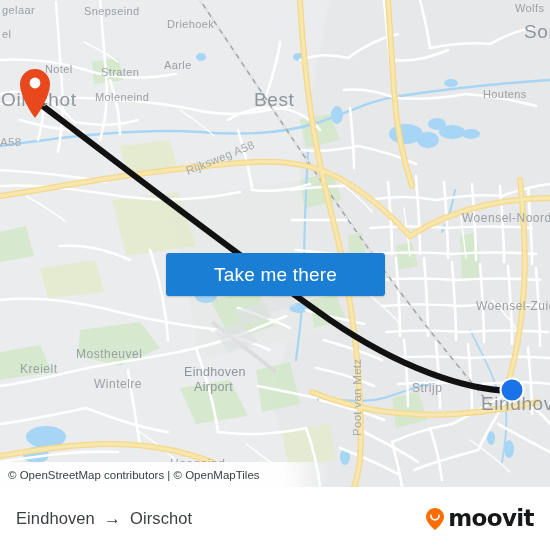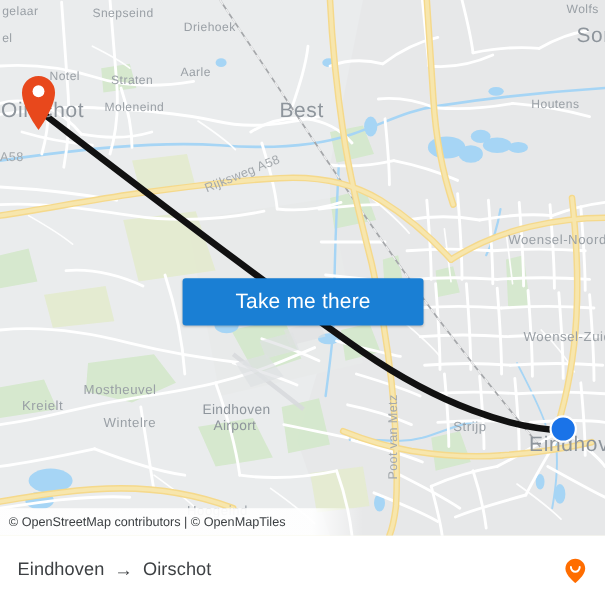--- a/index.html
+++ b/index.html
@@ -20,21 +20,21 @@
     overflow: hidden;
     background: #ffffff;
   }
 
   
   #map-area {
     position: absolute;
     left: 0; top: 0;
     width: 550px; height: 487px;
     overflow: hidden;
-    background: #fef9c3;
+    background: #d946ef;
   }
   #map-svg {
     position: absolute;
     left: 0; top: 0;
     width: 550px; height: 487px;
     display: block;
   }
 
   
   .lbl {
@@ -442,16 +442,17 @@
     <div id="route-summary">
       <span>Eindhoven</span>
       <span id="route-arrow">→</span>
       <span>Oirschot</span>
     </div>
     <div id="moovit-logo">
       <svg width="22" height="24" viewBox="0 0 22 24">
         <path d="M11,1 C16,1 20,5 20,10 C20,16 11,23 11,23 C11,23 2,16 2,10 C2,5 6,1 11,1 Z" fill="#ff6d00"></path>
         <path d="M7,8.5 C7,11 9,12.8 11,12.8 C13,12.8 15,11 15,8.5" stroke="#ffffff" stroke-width="1.8" fill="none" stroke-linecap="round"></path>
       </svg>
+      <span id="moovit-wordmark" style="color: rgb(23, 24, 26);">moovit</span>
     </div>
   </div>
 
 </div>
 
 </body></html>

